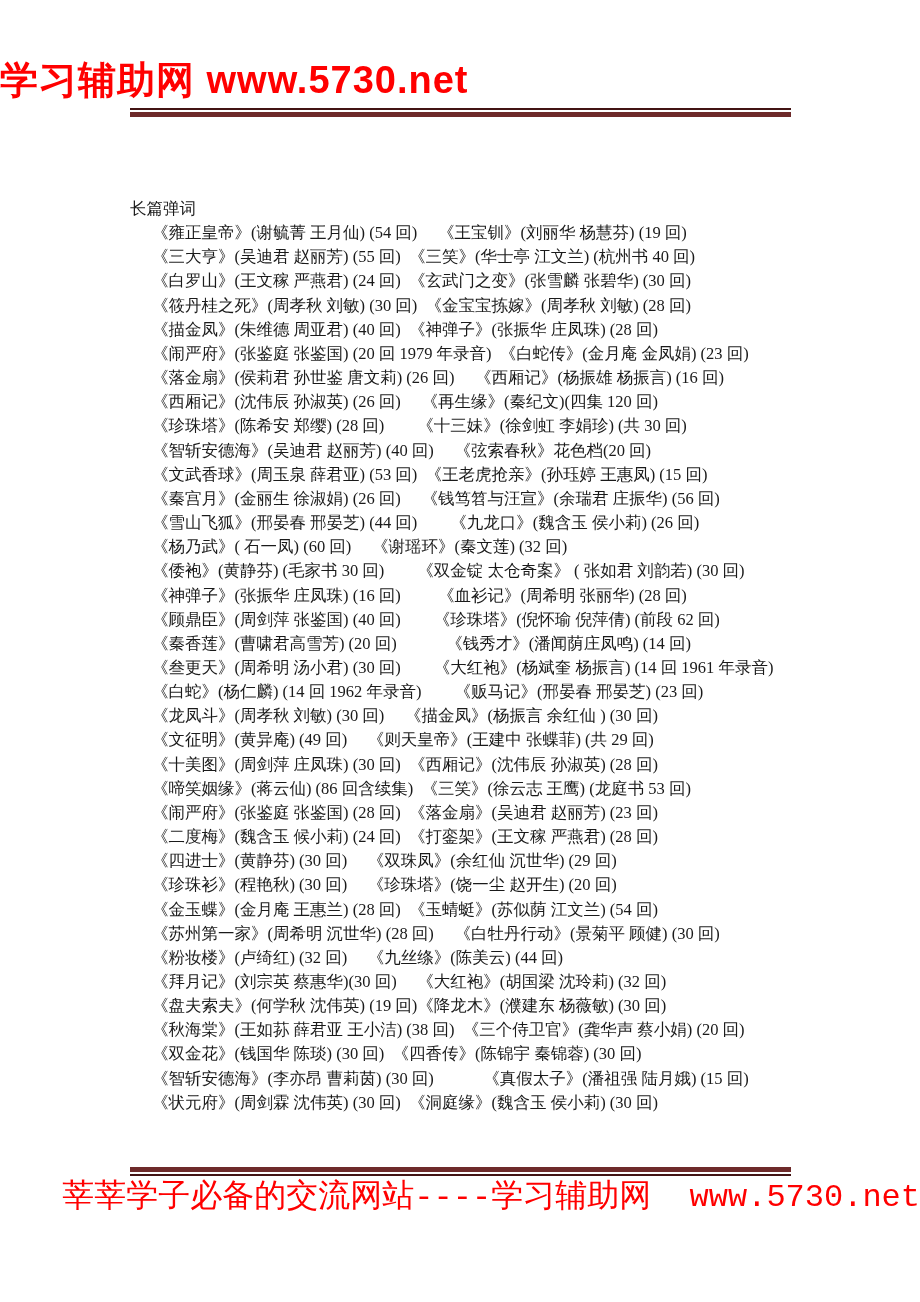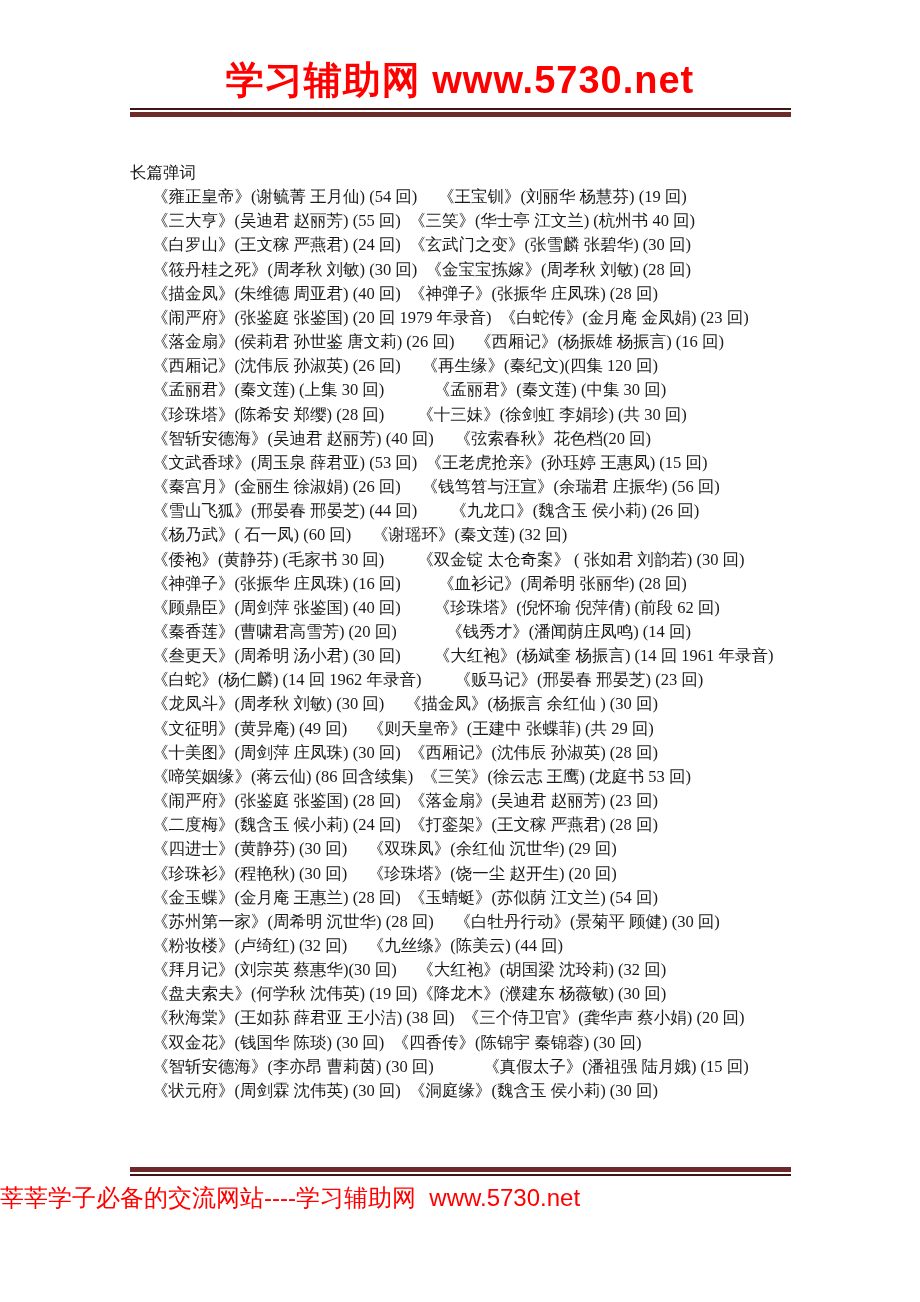--- a/index.html
+++ b/index.html
@@ -19,21 +19,21 @@
     position: absolute;
     inset: 0;
     background: #ffffff;
   }
   
   .site-header {
     position: absolute;
     top: 58px;
     left: 0;
     width: 100%;
-    text-align: center;
+    text-align: left;
     color: var(--brand-red, #ff0000);
     font-family: "Liberation Sans", "DejaVu Sans", sans-serif;
     font-weight: bold;
     font-size: 38px;
     line-height: 44px;
     letter-spacing: 1px;
     white-space: pre;
   }
   .rule {
     position: absolute;
@@ -59,36 +59,37 @@
   .doc-body {
     position: absolute;
     top: 161px;
     left: 130px;
     width: 672px;
     font-size: 16.5px;
     line-height: 24.15px;
   }
   .section-title {
     white-space: pre-wrap;
+    margin-top: 36px;
   }
   .doc-line {
     padding-left: 22px;
     white-space: pre-wrap;
   }
 
   
   .site-footer {
     position: absolute;
     top: 1180px;
     left: 0;
     width: 100%;
-    text-align: left;
+    text-align: right;
     color: var(--brand-red, #ff0000);
-    font-family: Liberation Sans, sans-serif;
-    font-size: 24px;
+    font-family: Liberation Mono, monospace;
+    font-size: 32px;
     line-height: 36px;
     white-space: pre;
   }
 </style>
 </head>
 <body style="color: rgb(26, 26, 26);">
 
 <div class="page">
 
   <div class="site-header">学习辅助网 www.5730.net</div>
@@ -103,21 +104,20 @@
     <div class="section-title">长篇弹词</div>
     <div>
         <div class="doc-line">《雍正皇帝》(谢毓菁 王月仙) (54 回)　 《王宝钏》(刘丽华 杨慧芬) (19 回)</div>
         <div class="doc-line">《三大亨》(吴迪君 赵丽芳) (55 回)  《三笑》(华士亭 江文兰) (杭州书 40 回)</div>
         <div class="doc-line">《白罗山》(王文稼 严燕君) (24 回)  《玄武门之变》(张雪麟 张碧华) (30 回)</div>
         <div class="doc-line">《筱丹桂之死》(周孝秋 刘敏) (30 回)  《金宝宝拣嫁》(周孝秋 刘敏) (28 回)</div>
         <div class="doc-line">《描金凤》(朱维德 周亚君) (40 回)  《神弹子》(张振华 庄凤珠) (28 回)</div>
         <div class="doc-line">《闹严府》(张鉴庭 张鉴国) (20 回 1979 年录音)  《白蛇传》(金月庵 金凤娟) (23 回)</div>
         <div class="doc-line">《落金扇》(侯莉君 孙世鉴 唐文莉) (26 回)　 《西厢记》(杨振雄 杨振言) (16 回)</div>
         <div class="doc-line">《西厢记》(沈伟辰 孙淑英) (26 回)　 《再生缘》(秦纪文)(四集 120 回)</div>
-        <div class="doc-line">《孟丽君》(秦文莲) (上集 30 回)　　　《孟丽君》(秦文莲) (中集 30 回)</div>
         <div class="doc-line">《珍珠塔》(陈希安 郑缨) (28 回)　　《十三妹》(徐剑虹 李娟珍) (共 30 回)</div>
         <div class="doc-line">《智斩安德海》(吴迪君 赵丽芳) (40 回)　 《弦索春秋》花色档(20 回)</div>
         <div class="doc-line">《文武香球》(周玉泉 薛君亚) (53 回)  《王老虎抢亲》(孙珏婷 王惠凤) (15 回)</div>
         <div class="doc-line">《秦宫月》(金丽生 徐淑娟) (26 回)　 《钱笃笤与汪宣》(余瑞君 庄振华) (56 回)</div>
         <div class="doc-line">《雪山飞狐》(邢晏春 邢晏芝) (44 回)　　《九龙口》(魏含玉 侯小莉) (26 回)</div>
         <div class="doc-line">《杨乃武》( 石一凤) (60 回)　 《谢瑶环》(秦文莲) (32 回)</div>
         <div class="doc-line">《倭袍》(黄静芬) (毛家书 30 回)　　《双金锭 太仓奇案》 ( 张如君 刘韵若) (30 回)</div>
         <div class="doc-line">《神弹子》(张振华 庄凤珠) (16 回)　　 《血衫记》(周希明 张丽华) (28 回)</div>
         <div class="doc-line">《顾鼎臣》(周剑萍 张鉴国) (40 回)　　《珍珠塔》(倪怀瑜 倪萍倩) (前段 62 回)</div>
         <div class="doc-line">《秦香莲》(曹啸君高雪芳) (20 回)　　　《钱秀才》(潘闻荫庄凤鸣) (14 回)</div>

